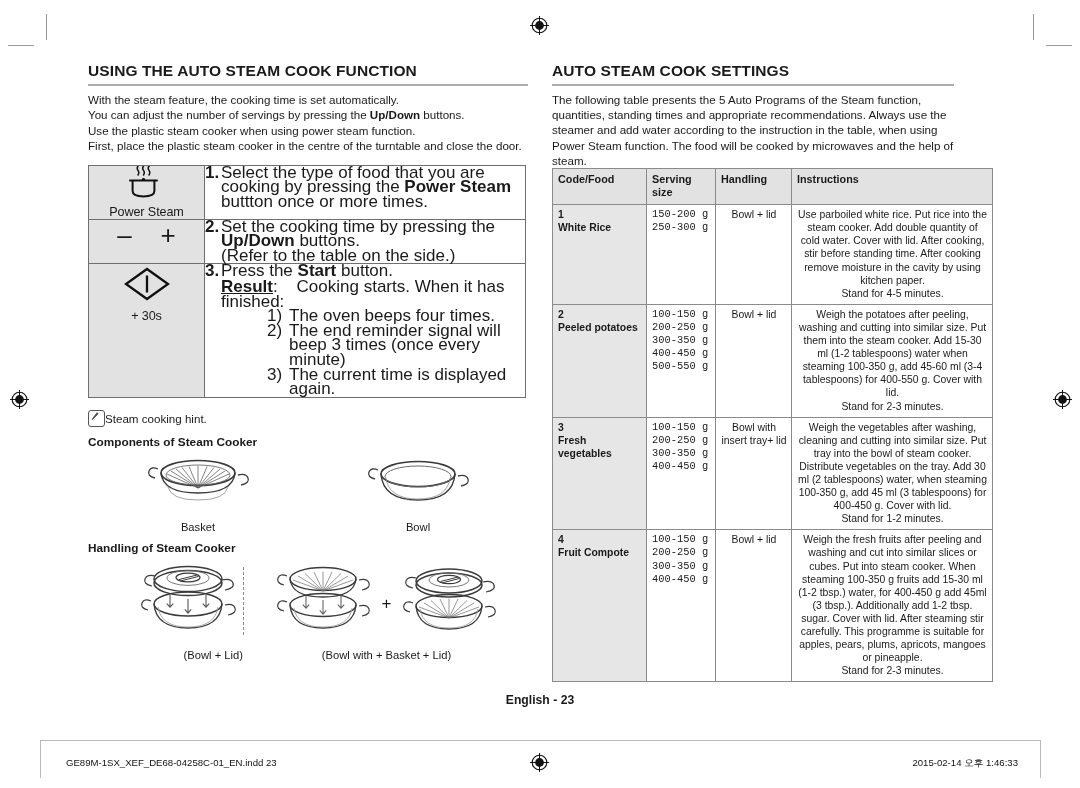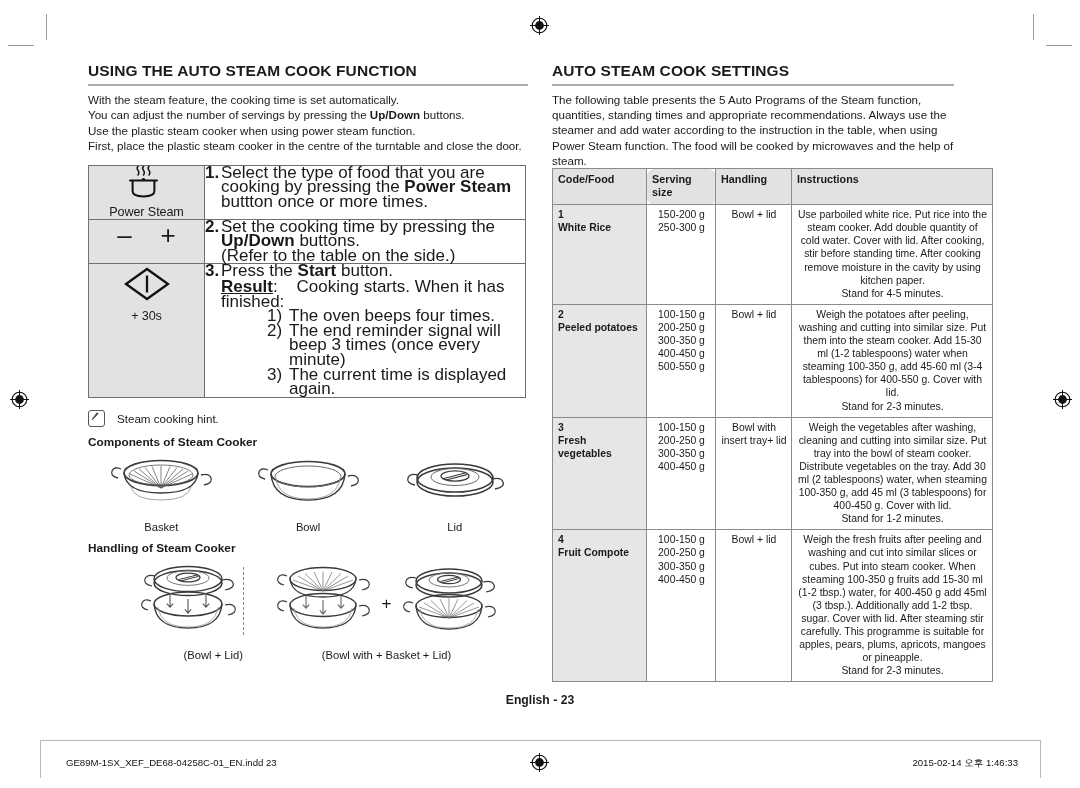--- a/index.html
+++ b/index.html
@@ -125,21 +125,21 @@
     justify-content: space-around;
     align-items: center;
     padding: 0 14px;
     font-weight: 500;
   }
 
   
   .hint {
     display: flex;
     align-items: center;
-    gap: 12px;
+    gap: 0;
     margin-top: 12px;
     font-size: 11.6px;
   }
   .hint-icon {
     width: 15px; height: 15px;
     border: 1.2px solid #555;
     border-radius: 3px;
     display: inline-block;
     position: relative;
     flex: none;
@@ -199,29 +199,29 @@
     line-height: 13.1px;
   }
   table.settings thead th {
     background: #e2e2e2;
     font-weight: bold;
     font-size: 10.8px;
     text-align: left;
     padding: 4px 5px 5px 5px;
   }
   th.c-code { width: 83px; }
-  th.c-size { width: 58px; border-radius: 8px; }
+  th.c-size { width: 58px; }
   th.c-hand { width: 65px; }
   th.c-inst { text-align: center; }
 
   td.code {
     background: #e6e6e6;
     font-weight: bold;
   }
-  td.size  { text-align: center; padding-right: 7px; white-space: pre-line; }
+  td.size  { text-align: left; padding-right: 7px; white-space: pre-line; font-family: Liberation Mono, monospace; }
   td.hand  { text-align: center; }
   td.inst  { text-align: center; }
   .standline { display: block; }
 
   
   .pagefoot {
     position: absolute;
     left: 0; right: 0;
     top: 693px;
     text-align: center;
@@ -398,35 +398,20 @@
           <svg width="104" height="58" viewBox="0 0 104 58">
             <ellipse cx="52" cy="17" rx="37" ry="12.5" fill="none" stroke="#3a3a3a" stroke-width="1.7"></ellipse>
             <ellipse cx="52" cy="19.5" rx="33" ry="10.5" fill="none" stroke="#6a6a6a" stroke-width="1"></ellipse>
             <path d="M15 17 q2 26 37 26 q35 0 37 -26" fill="none" stroke="#3a3a3a" stroke-width="1.4"></path>
             <path d="M19.5 20 q3 22 32.5 22 q29.5 0 32.5 -22" fill="none" stroke="#9a9a9a" stroke-width="0.9"></path>
             <path d="M12 13 q-7 -3 -9 2 q-2 5 6 7" fill="none" stroke="#3a3a3a" stroke-width="1.3"></path>
             <path d="M92 19 q8 -2 10 3 q2 5 -7 7" fill="none" stroke="#3a3a3a" stroke-width="1.3"></path>
           </svg>
         </span>
         <div class="figcaption">Bowl</div>
-      </div>
-      <div class="figcell">
-        <span>
-          <svg width="104" height="58" viewBox="0 0 104 58">
-            <ellipse cx="52" cy="25" rx="38" ry="14" fill="none" stroke="#3a3a3a" stroke-width="1.6"></ellipse>
-            <ellipse cx="52" cy="21" rx="38" ry="14" fill="none" stroke="#3a3a3a" stroke-width="1.6"></ellipse>
-            <ellipse cx="52" cy="20" rx="24" ry="8.5" fill="none" stroke="#6a6a6a" stroke-width="1"></ellipse>
-            <ellipse cx="52" cy="19" rx="14" ry="5.2" fill="none" stroke="#3a3a3a" stroke-width="1.3"></ellipse>
-            <line x1="41" y1="21.5" x2="62" y2="16" stroke="#3a3a3a" stroke-width="1.1"></line>
-            <line x1="43" y1="23" x2="64" y2="17.6" stroke="#3a3a3a" stroke-width="1.1"></line>
-            <path d="M15 18 q-8 -2 -10 3 q-2 5 7 7" fill="none" stroke="#3a3a3a" stroke-width="1.3"></path>
-            <path d="M89 22 q9 -2 11 3 q2 5 -8 7" fill="none" stroke="#3a3a3a" stroke-width="1.3"></path>
-          </svg>
-        </span>
-        <div class="figcaption">Lid</div>
       </div>
     </div>
 
     <h2 class="sub">Handling of Steam Cooker</h2>
 
     <div class="handling-row">
       <div class="handle-left">
         <span>
           <svg width="110" height="82" viewBox="0 0 110 82">
             <ellipse cx="55" cy="22" rx="34" ry="12.5" fill="none" stroke="#3a3a3a" stroke-width="1.5"></ellipse>

